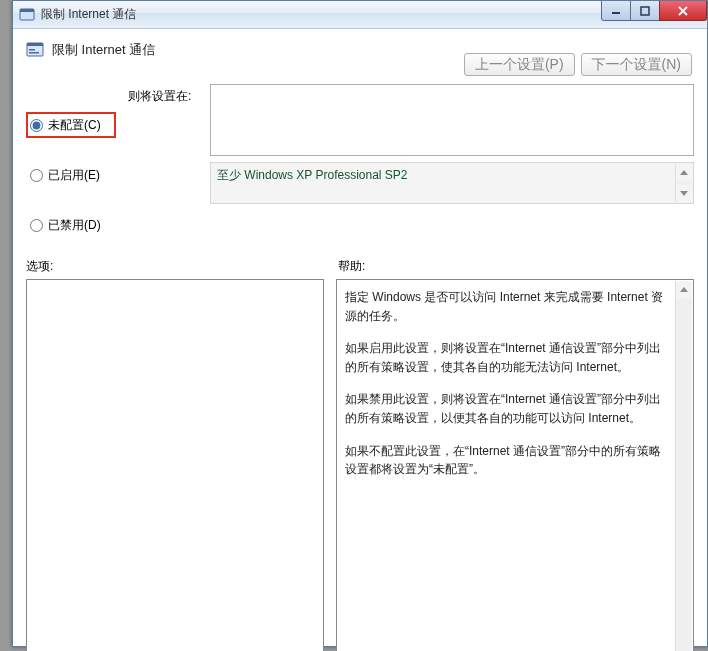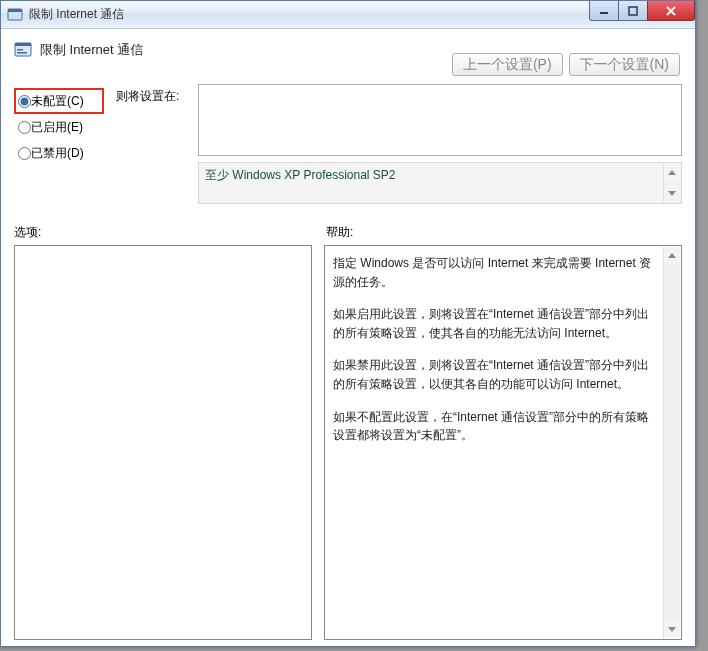--- a/index.html
+++ b/index.html
@@ -8,21 +8,21 @@
     padding: 0;
     font-family: "Microsoft YaHei", "Segoe UI", Tahoma, sans-serif;
     font-size: 12px;
     background: #999;
     width: 708px;
     height: 651px;
     overflow: hidden;
   }
   .window {
     position: absolute;
-    left: 0;
+    left: 12px;
     top: 0;
     width: 696px;
     height: 647px;
     background: #fff;
     border: 1px solid #5a7ca0;
     box-shadow: 0 0 4px rgba(0,0,0,0.4);
   }
   .titlebar {
     height: 28px;
     background: linear-gradient(to bottom, #f4f8fc 0%, #e4ecf7 45%, #d5e3f3 46%, #e8f0fa 100%);
@@ -116,23 +116,25 @@
     padding: 8px 6px 0 6px;
     gap: 12px;
   }
   .radios {
     width: 90px;
     padding-top: 4px;
   }
   .radio-item {
     display: flex;
     align-items: center;
+    gap: 5px;
     height: 26px;
     padding: 0 4px;
     cursor: pointer;
+    margin-top: 24px;
   }
   .radio-item.highlight {
     border: 2px solid #e03020;
     padding: 0 2px;
     height: 26px;
   }
   input[type=radio] { margin:0; accent-color: #3a6ea5;}
 
   .labels-col {
     width: 70px;

